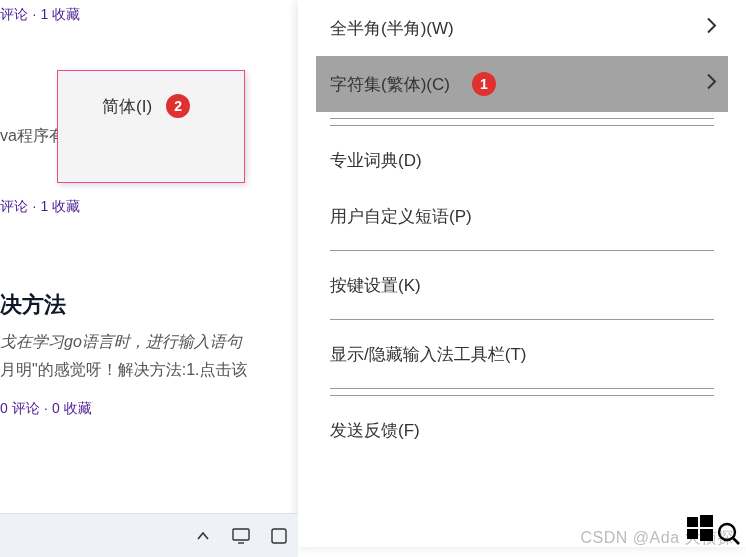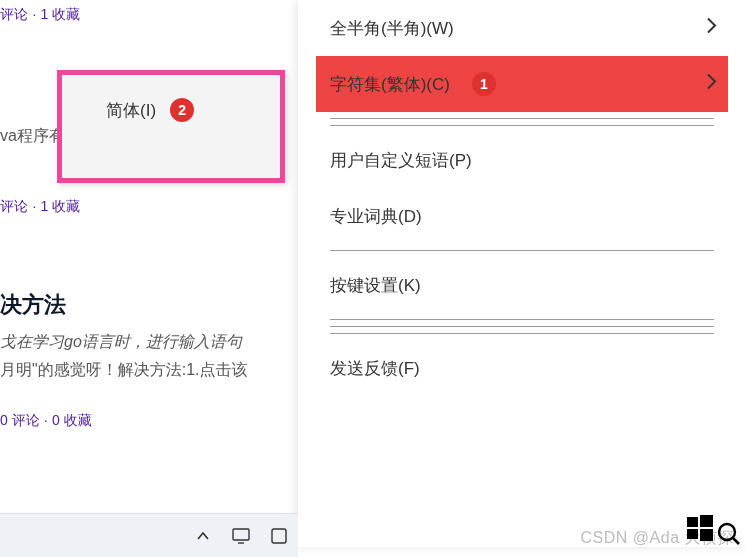--- a/index.html
+++ b/index.html
@@ -23,23 +23,23 @@
       color: #0f172a;
     }
     .bg-meta {
       position: absolute;
       color: #4c1d95;
       font-size: 14px;
     }
     .submenu {
       position: absolute;
       left: 57px; top: 70px;
-      width: 228px; height: 113px;
+      width: 188px; height: 113px;
       background: #f4f4f4;
-      border: 5px solid #ec4899;
+      border: 1px solid #ec4899;
       box-shadow: 2px 2px 6px rgba(0,0,0,0.15);
       padding: 13px 0;
     }
     .submenu-item {
       height: 44px;
       display: flex;
       align-items: center;
       padding-left: 44px;
       font-size: 17px;
       color: #333;
@@ -80,21 +80,21 @@
     .menu-item {
       height: 56px;
       display: flex;
       align-items: center;
       padding: 0 14px;
       font-size: 17px;
       color: #333;
       position: relative;
     }
     .menu-item.highlight {
-      background: #ef4444;
+      background: #a3a3a3;
     }
     .menu-item .arrow {
       position: absolute;
       right: 10px; top: 50%;
       transform: translateY(-50%);
     }
     .menu-item .gear {
       margin-right: 10px;
       margin-left: -14px;
     }
@@ -131,21 +131,21 @@
   </style>
 </head>
 <body>
 
 <div class="bg-meta" style="left:0;top:6px;">评论 · 1 收藏</div>
 <div class="bg-text" style="left:0;top:126px;">va程序有</div>
 <div class="bg-meta" style="left:0;top:198px;">评论 · 1 收藏</div>
 <div class="bg-title" style="left:0;top:290px;">决方法</div>
 <div class="bg-text" style="left:0;top:332px;font-style:italic;">戈在学习go语言时，进行输入语句</div>
 <div class="bg-text" style="left:0;top:360px;">月明"的感觉呀！解决方法:1.点击该</div>
-<div class="bg-meta" style="left:0;top:412px;">0 评论 · 0 收藏</div>
+<div class="bg-meta" style="left:0;top:400px;">0 评论 · 0 收藏</div>
 
 <div class="submenu">
   <div class="submenu-item">
     <span>简体(I)</span>
     <span class="badge">2</span>
   </div>
 </div>
 
 <div class="main-menu">
 
@@ -167,34 +167,37 @@
         </svg>
     </span>
   </div>
 
   <hr class="section-sep">
 
 
   <hr class="section-sep">
 
   <div class="menu-item">
+    <span>专业词典(D)</span>
+  </div>
+  <div class="menu-item">
     <span>用户自定义短语(P)</span>
   </div>
-  <div class="menu-item">
-    <span>专业词典(D)</span>
-  </div>
 
   <hr class="section-sep">
 
   <div class="menu-item">
     <span>按键设置(K)</span>
   </div>
 
   <hr class="section-sep">
 
+  <div class="menu-item">
+    <span>显示/隐藏输入法工具栏(T)</span>
+  </div>
 
   <hr class="section-sep">
 
 
   <hr class="section-sep">
 
   <div class="menu-item">
     <span>发送反馈(F)</span>
   </div>
 

